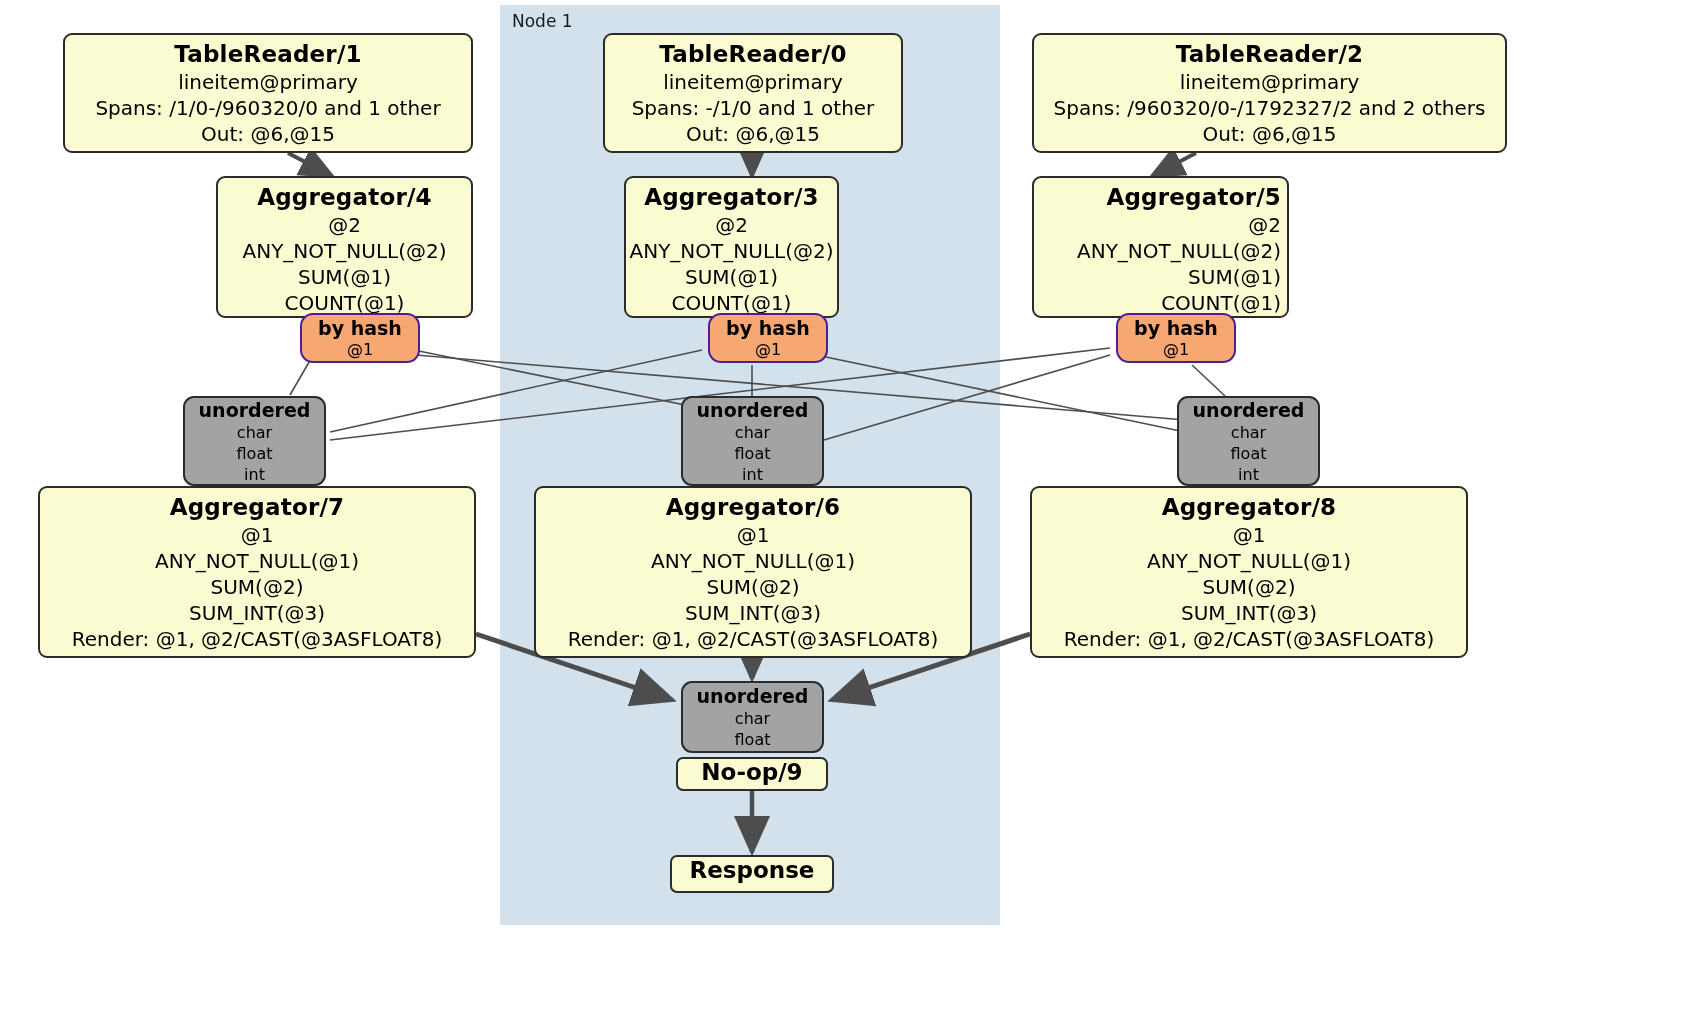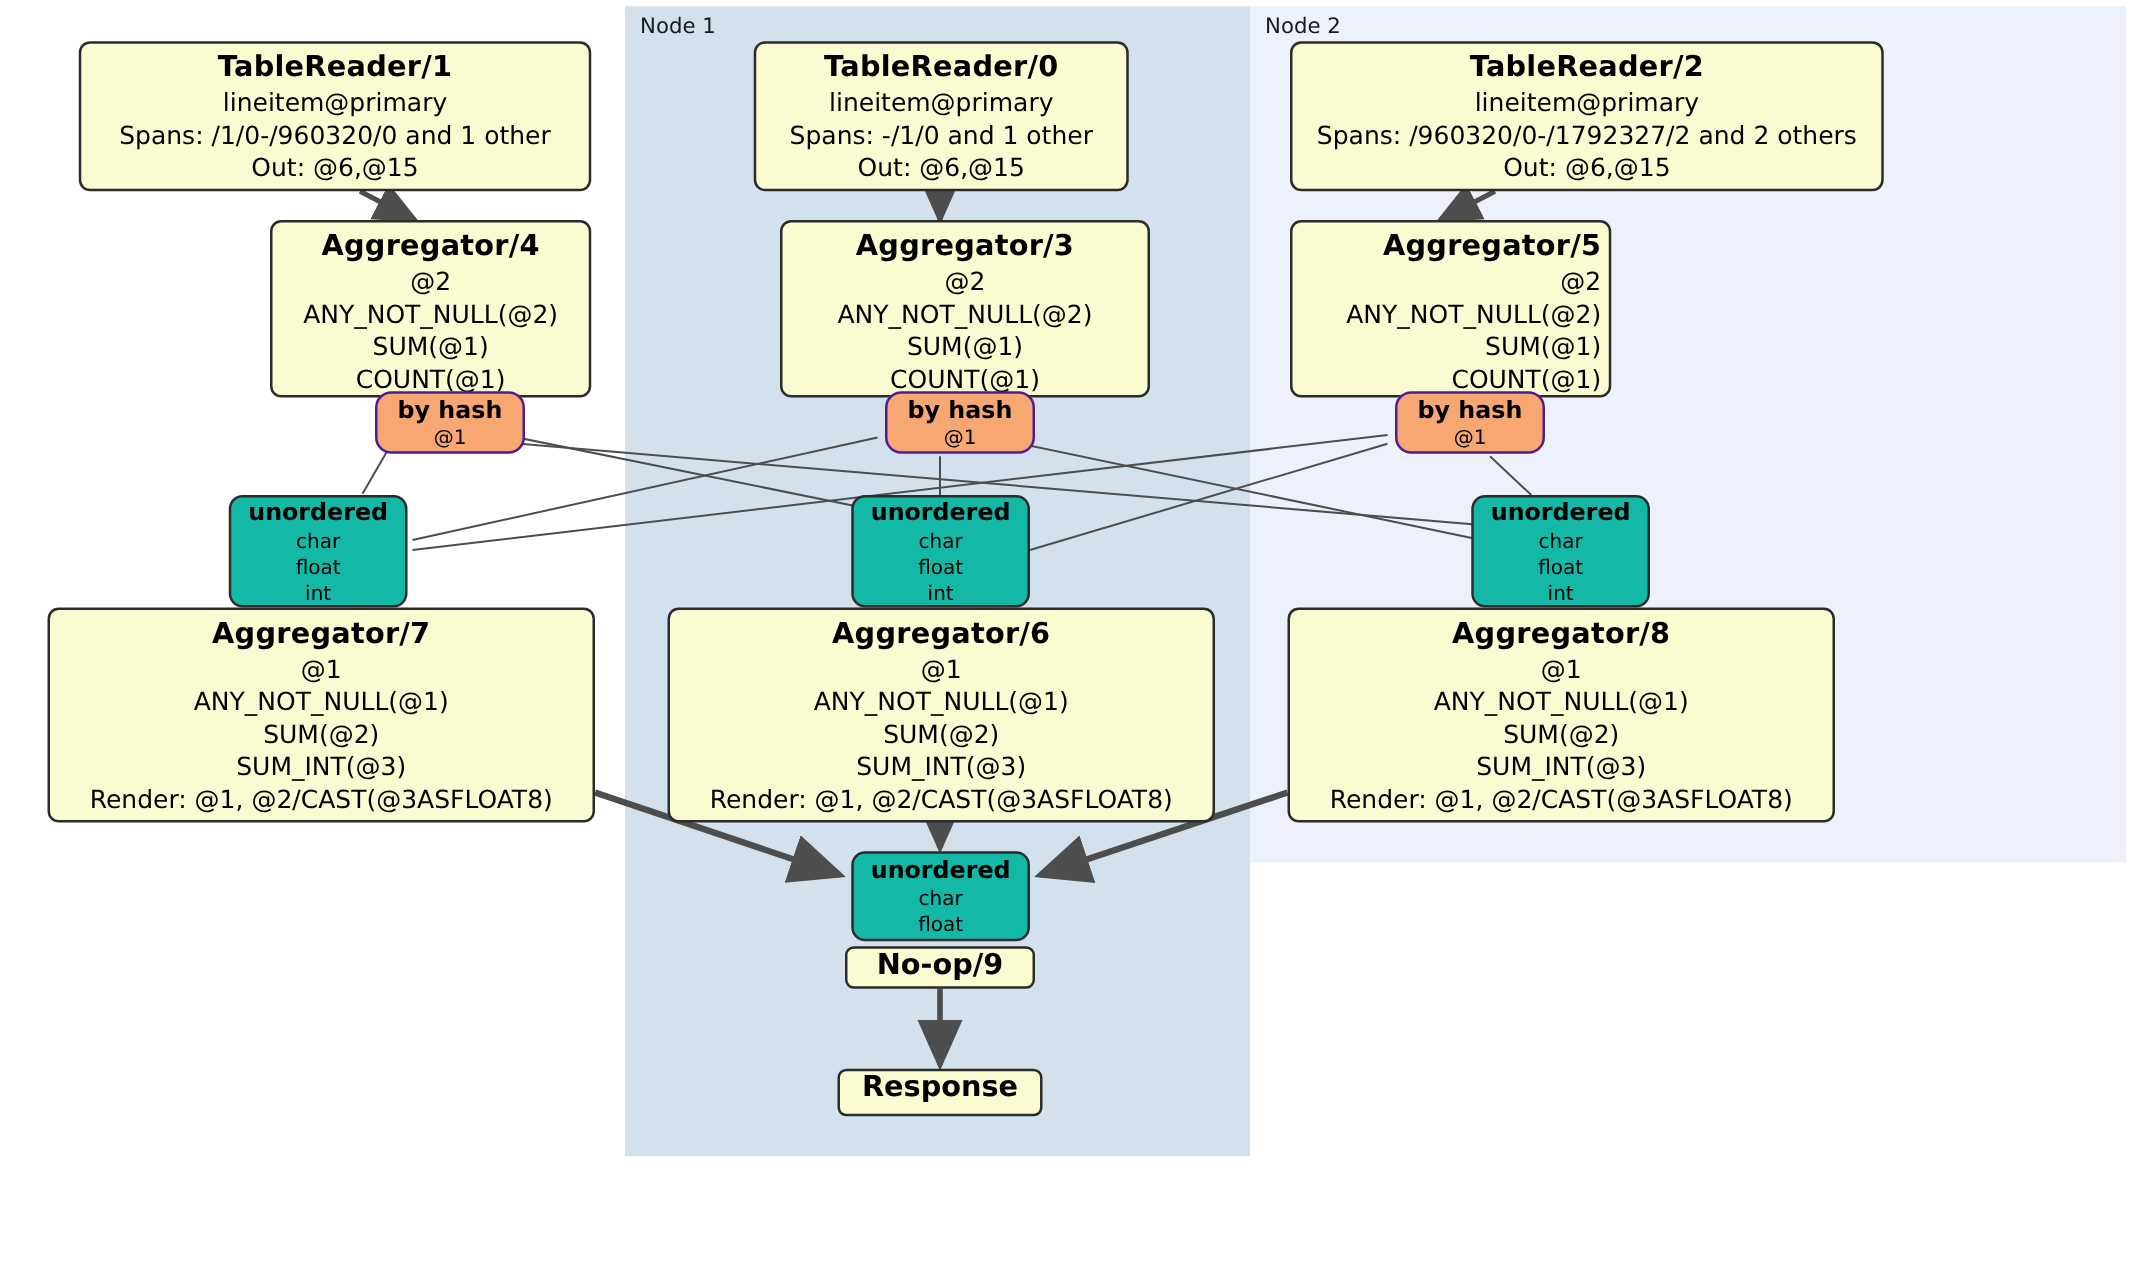--- a/index.html
+++ b/index.html
@@ -21,43 +21,40 @@
         display:flex;flex-direction:column;justify-content:flex-start;align-items:center;}
   .proc .t{font-weight:bold;font-size:23px;line-height:30px;letter-spacing:.2px;}
   .proc .l{font-size:20px;line-height:26px;white-space:nowrap;}
 
   .router{position:absolute;box-sizing:border-box;background:#f7a772;border:2px solid #4c1d95;
           border-radius:13px;text-align:center;color:#000;display:flex;flex-direction:column;
           justify-content:center;align-items:center;margin-left:16px;}
   .router .t{font-weight:bold;font-size:19px;line-height:23px;}
   .router .l{font-size:16px;line-height:20px;}
 
-  .recv{position:absolute;box-sizing:border-box;background:#14b8a6;border:2px solid #2b2b2b;
+  .recv{position:absolute;box-sizing:border-box;background:#a3a3a3;border:2px solid #2b2b2b;
         border-radius:11px;text-align:center;color:#000;display:flex;flex-direction:column;
         justify-content:center;align-items:center;}
   .recv .t{font-weight:bold;font-size:19px;line-height:24px;}
   .recv .l{font-size:16px;line-height:21px;}
 
   .small{position:absolute;box-sizing:border-box;background:#fbfbd2;border:2px solid #2b2b2b;
          border-radius:7px;display:flex;justify-content:center;align-items:flex-start;
          font-weight:bold;font-size:23px;color:#000;}
 </style>
 </head>
 <body>
 
 <div id="stage">
 
 
   <div class="panel" style="left:500px;top:5px;width:500px;height:920px;background:#d3e1ec;">
     <span class="panel-label">Node 1</span>
   </div>
 
-  <div class="panel" style="left:1000px;top:5px;width:701px;height:685px;background:#edf1fb;">
-    <span class="panel-label">Node 2</span>
-  </div>
 
   <svg id="edges" viewBox="0 0 1706 1016">
     <defs>
       <marker id="ah" markerWidth="9" markerHeight="9" refX="7.2" refY="4.5" orient="auto" markerUnits="strokeWidth">
         <path d="M0,0.8 L8,4.5 L0,8.2 z" fill="#4d4d4d"></path>
       </marker>
       <marker id="ahs" markerWidth="10" markerHeight="10" refX="8" refY="5" orient="auto" markerUnits="strokeWidth">
         <path d="M0,1 L9,5 L0,9 z" fill="#4d4d4d"></path>
       </marker>
     </defs>
@@ -107,21 +104,21 @@
   </div>
 
   <div class="proc" style="left:216px;top:176px;width:257px;height:142px;align-items:center;">
     <div class="t">Aggregator/4</div>
     <div class="l">@2</div>
     <div class="l">ANY_NOT_NULL(@2)</div>
     <div class="l">SUM(@1)</div>
     <div class="l">COUNT(@1)</div>
   </div>
 
-  <div class="proc" style="left:624px;top:176px;width:296px;height:142px;">
+  <div class="proc" style="left:624px;top:176px;width:215px;height:142px;">
     <div class="t">Aggregator/3</div>
     <div class="l">@2</div>
     <div class="l">ANY_NOT_NULL(@2)</div>
     <div class="l">SUM(@1)</div>
     <div class="l">COUNT(@1)</div>
   </div>
 
   <div class="proc" style="left:1032px;top:176px;width:257px;height:142px;align-items:flex-end;">
     <div class="t">Aggregator/5</div>
     <div class="l">@2</div>

